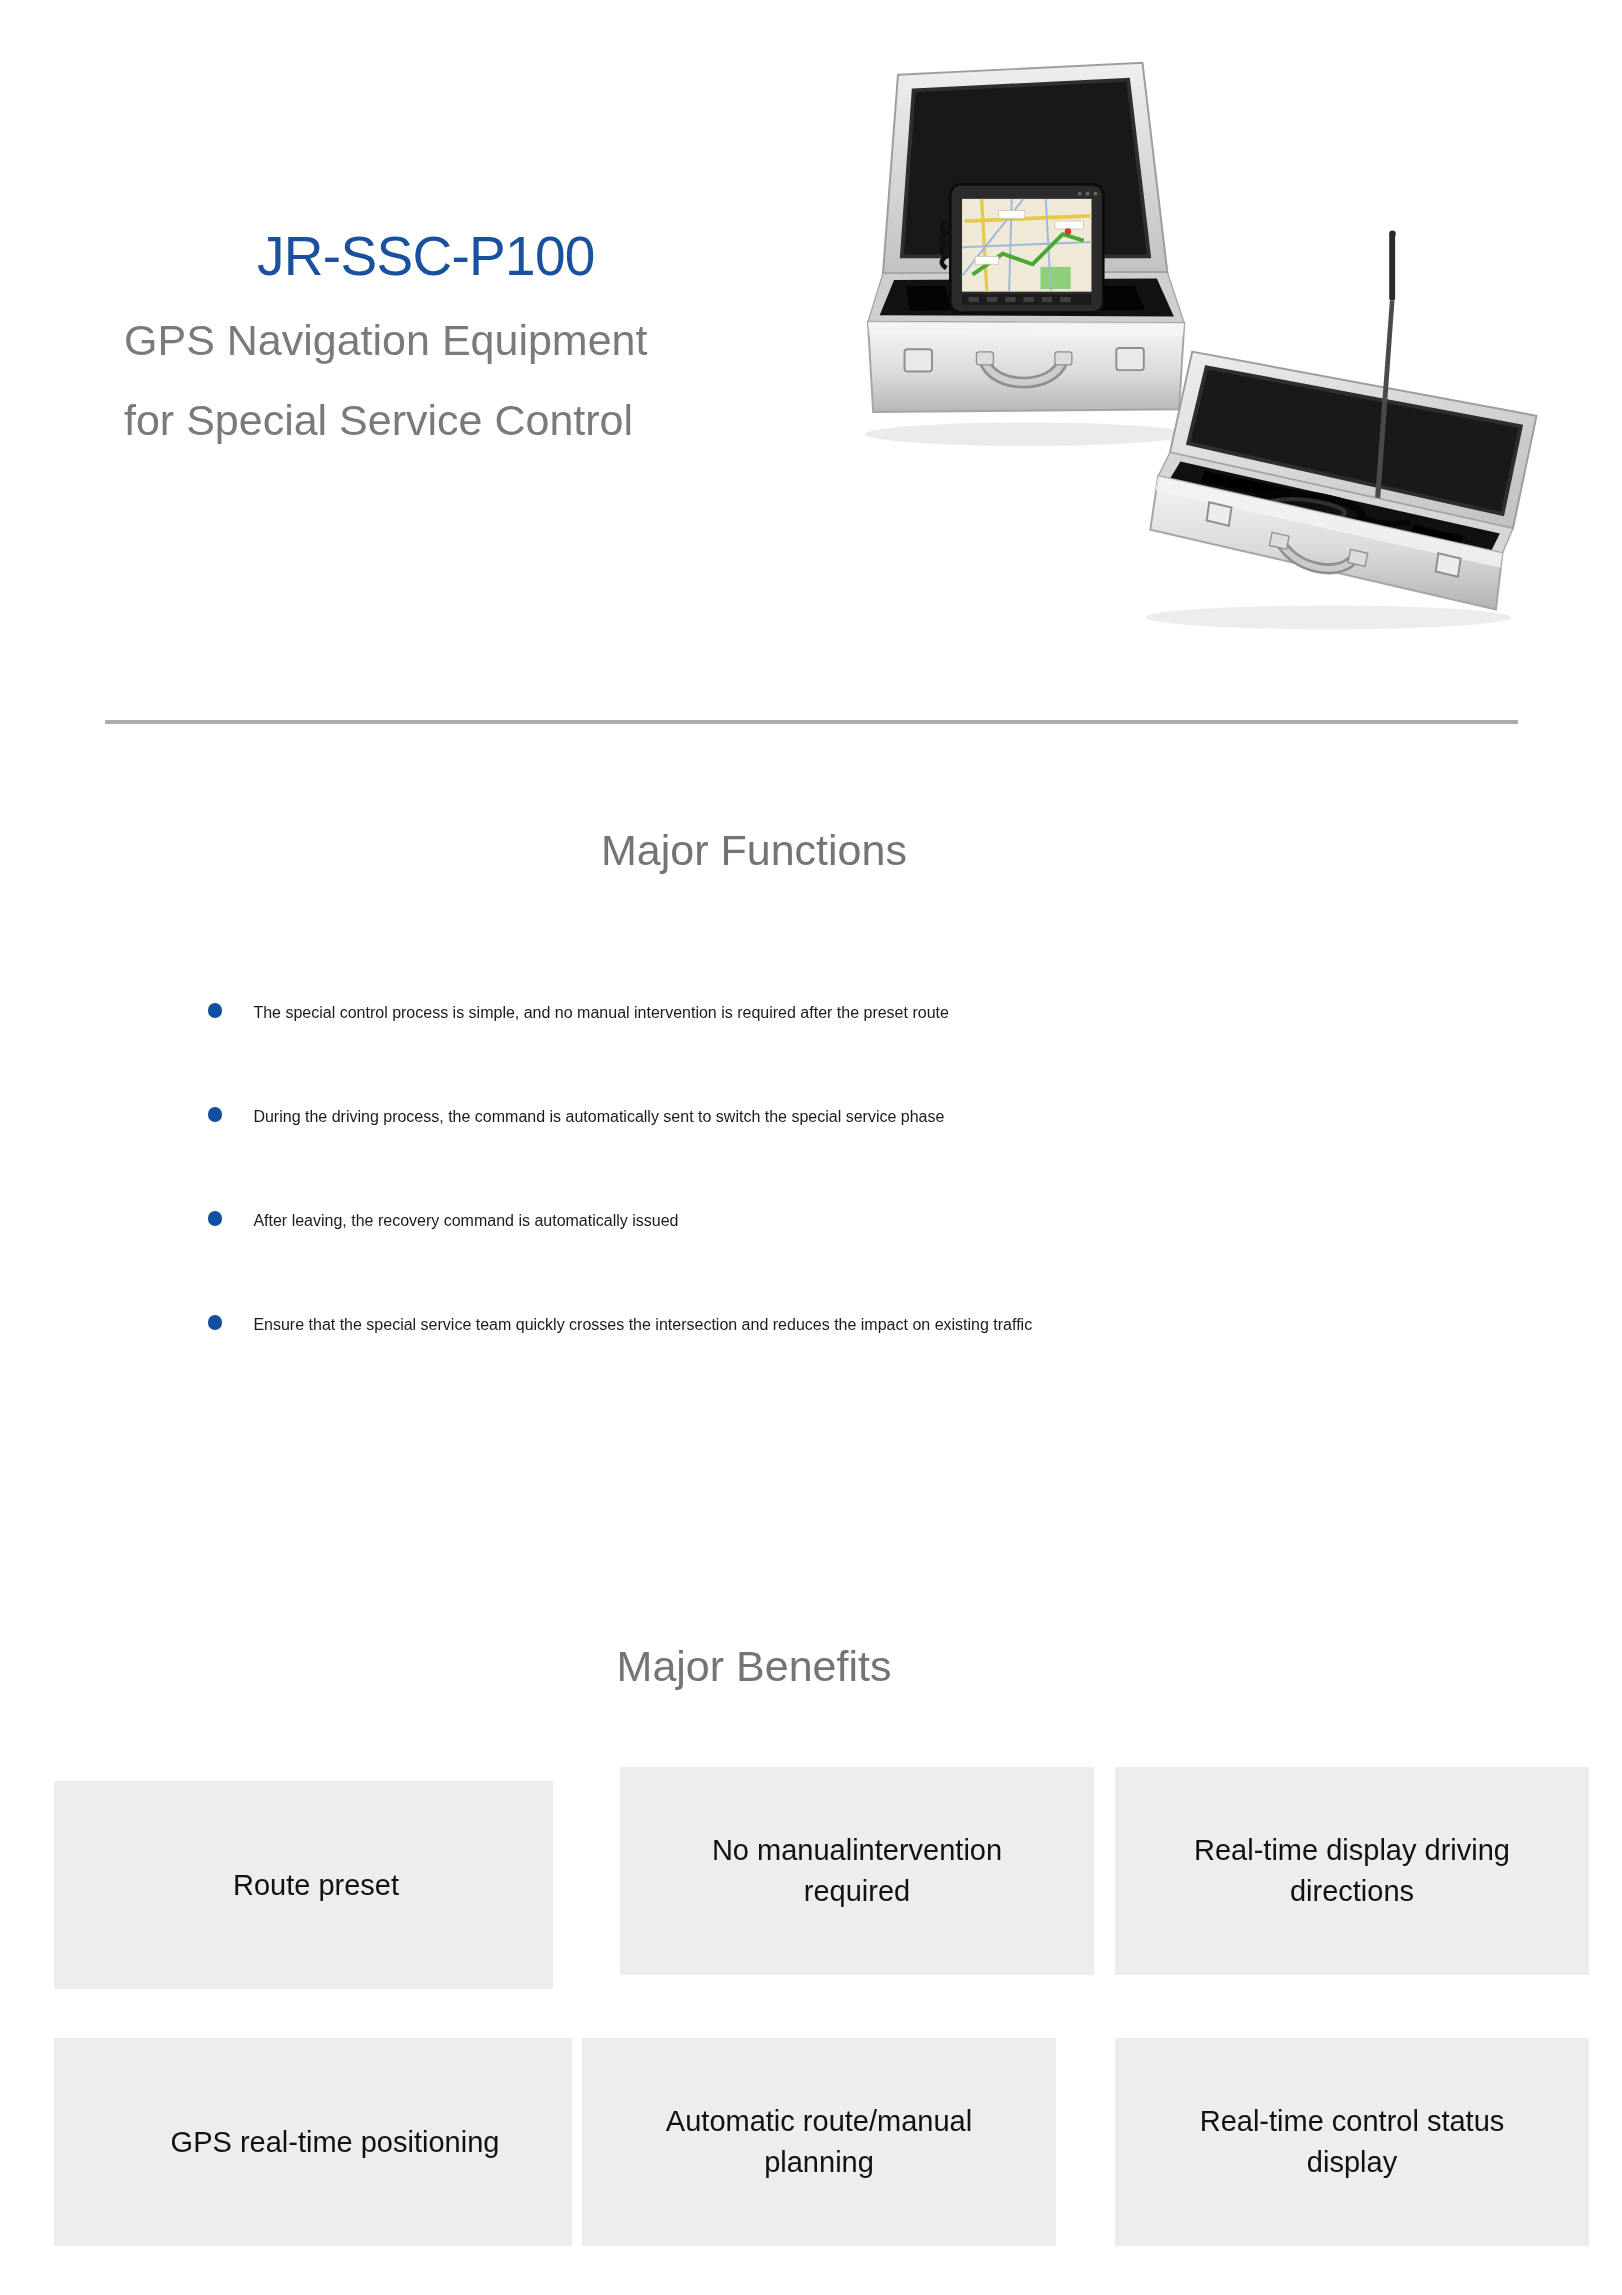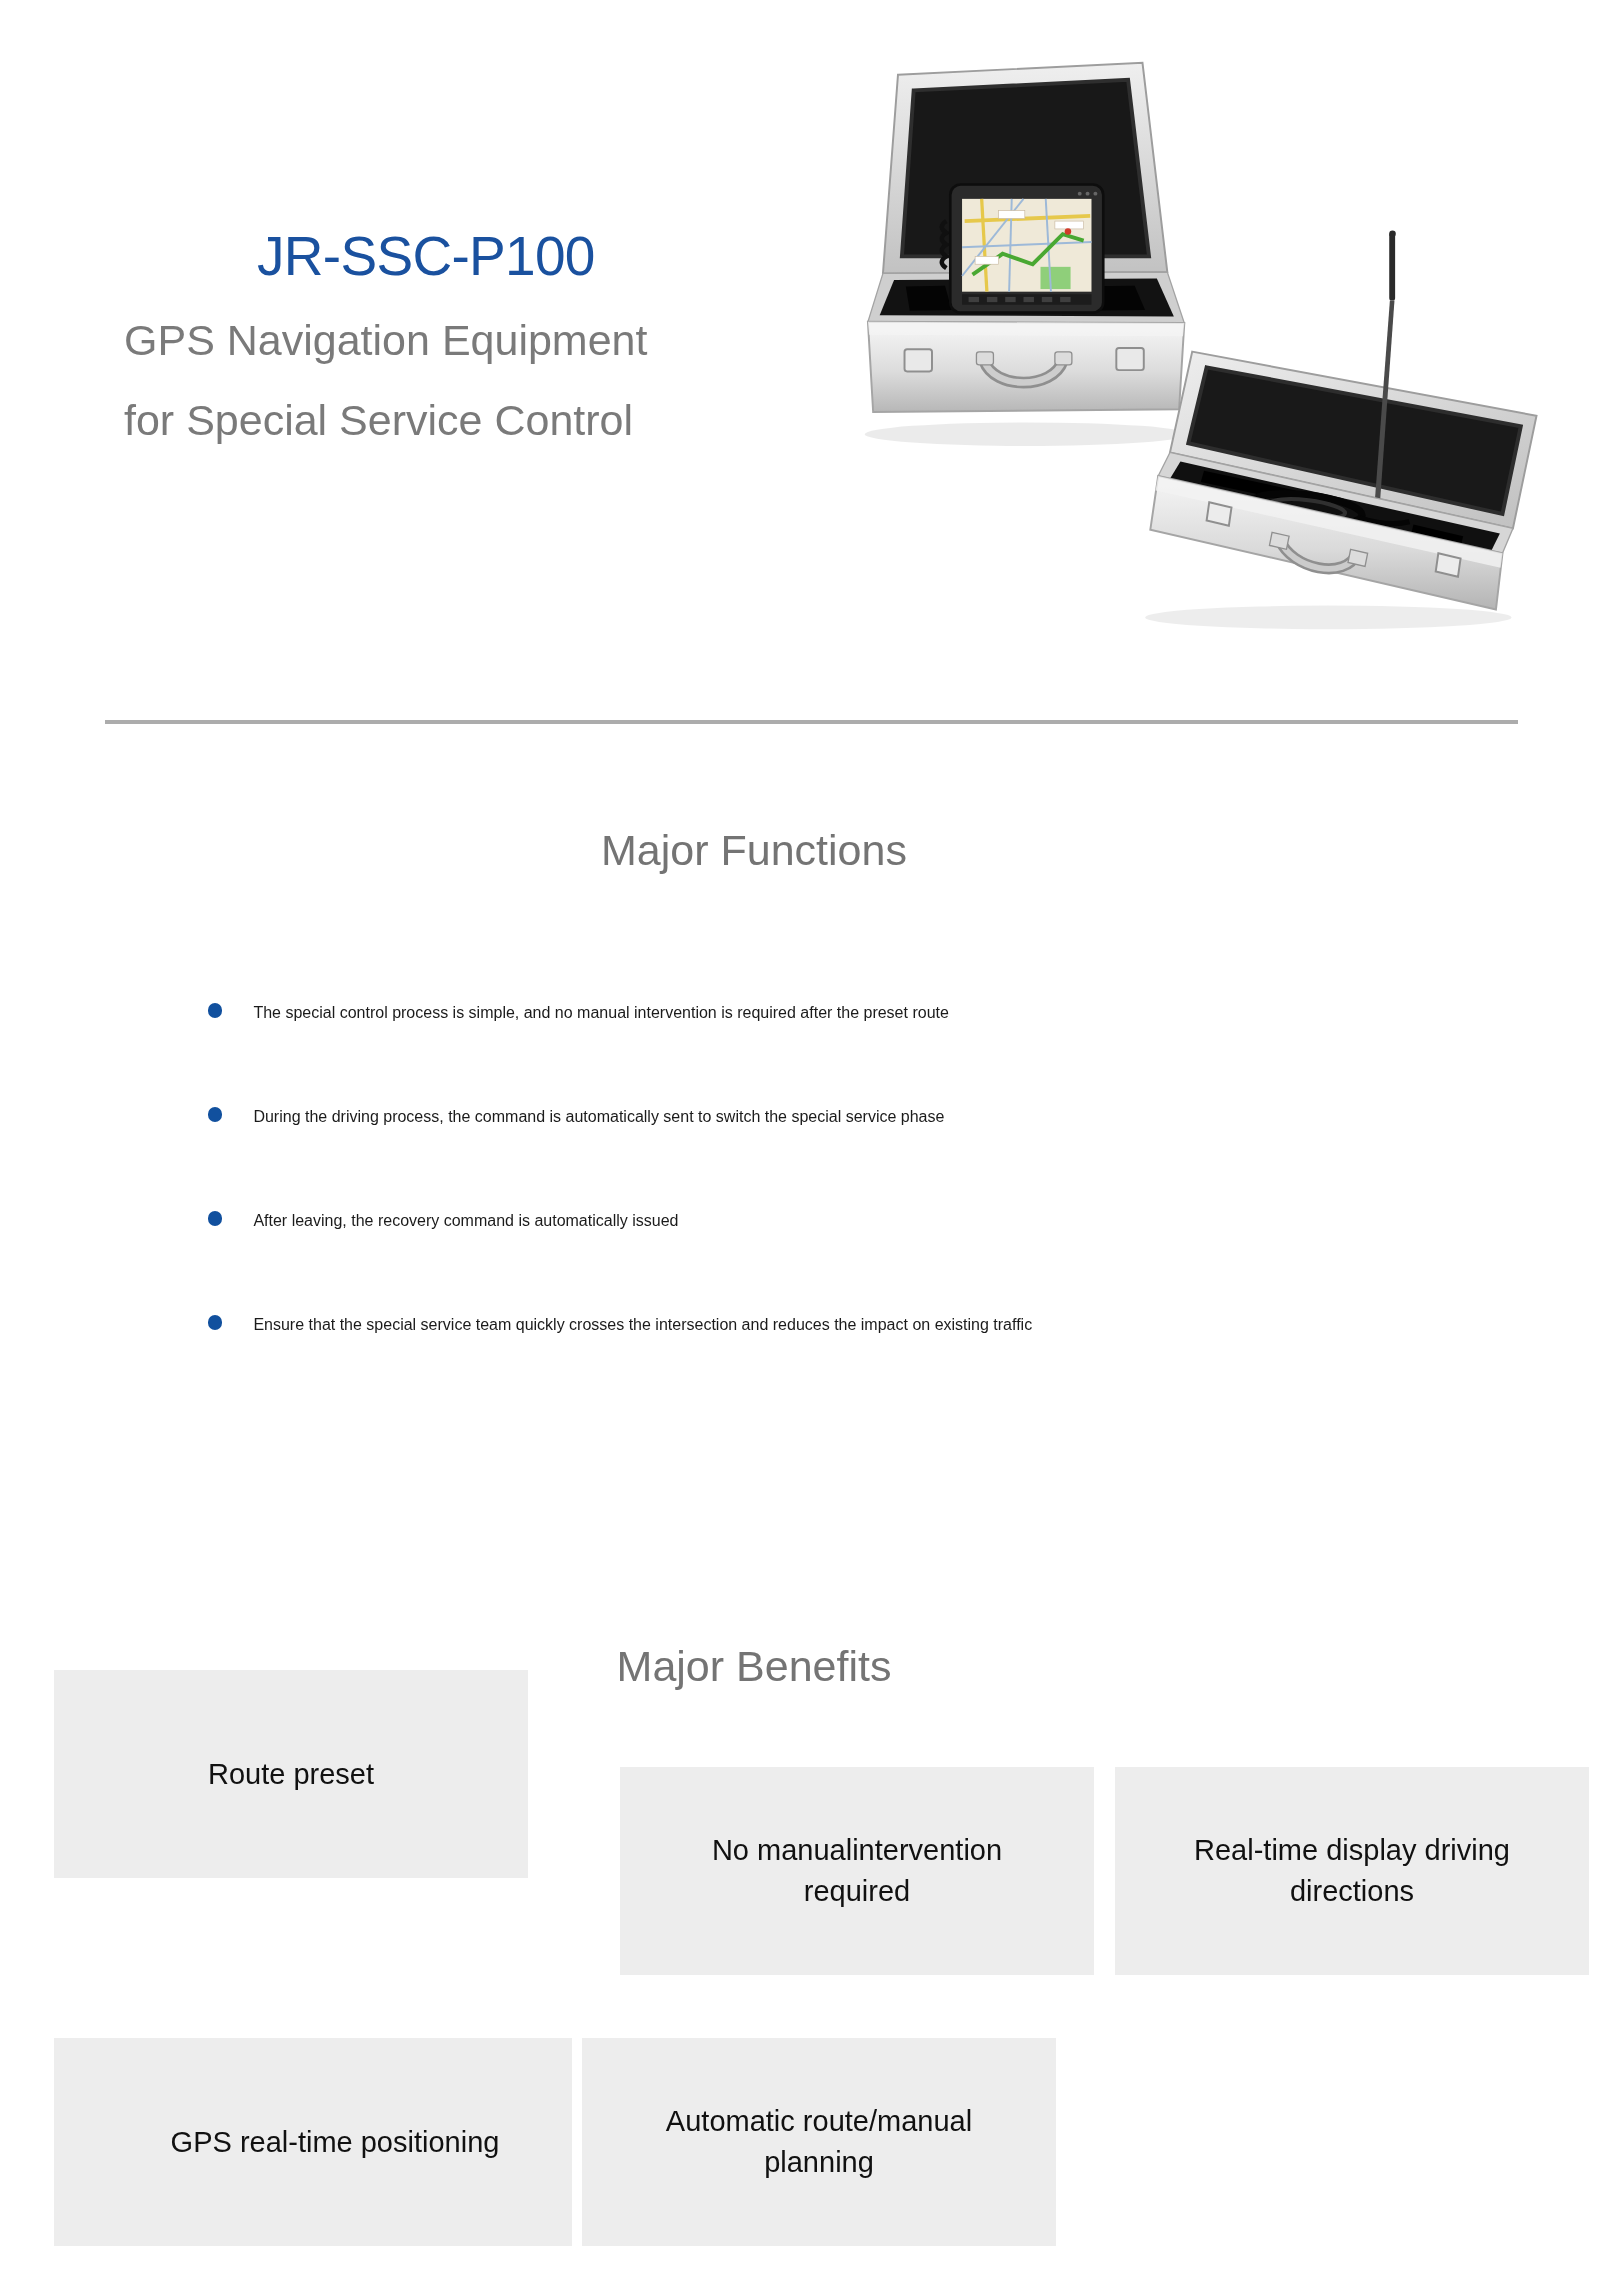--- a/index.html
+++ b/index.html
@@ -85,21 +85,21 @@
     justify-content:center;
   }
   .benefit-box span{
     display:block;
     width:380px;
     text-align:center;
     font-size:29px;
     line-height:41px;
     color:#111111;
   }
-  .b0{left:54px;   top:1670px;}
+  .b0{left:54px;   top:1781px;padding-left:25px;}
   .b1{left:582px;  top:1767px;margin-left:38px;}
   .b2{left:1115px; top:1767px;}
   .b3{left:54px;   top:2038px;padding-left:44px;}
   .b4{left:582px;  top:2038px;}
   .b5{left:1115px; top:2038px;}
 </style>
 </head>
 <body>
 
 <div class="page">
@@ -260,15 +260,18 @@
   </div>
   <div class="benefit-box b2">
     <span>Real-time display driving directions</span>
   </div>
   <div class="benefit-box b3">
     <span>GPS real-time positioning</span>
   </div>
   <div class="benefit-box b4">
     <span>Automatic route/manual planning</span>
   </div>
+  <div class="benefit-box b5">
+    <span>Real-time control status display</span>
+  </div>
 
 </div>
 
 
 </body></html>

